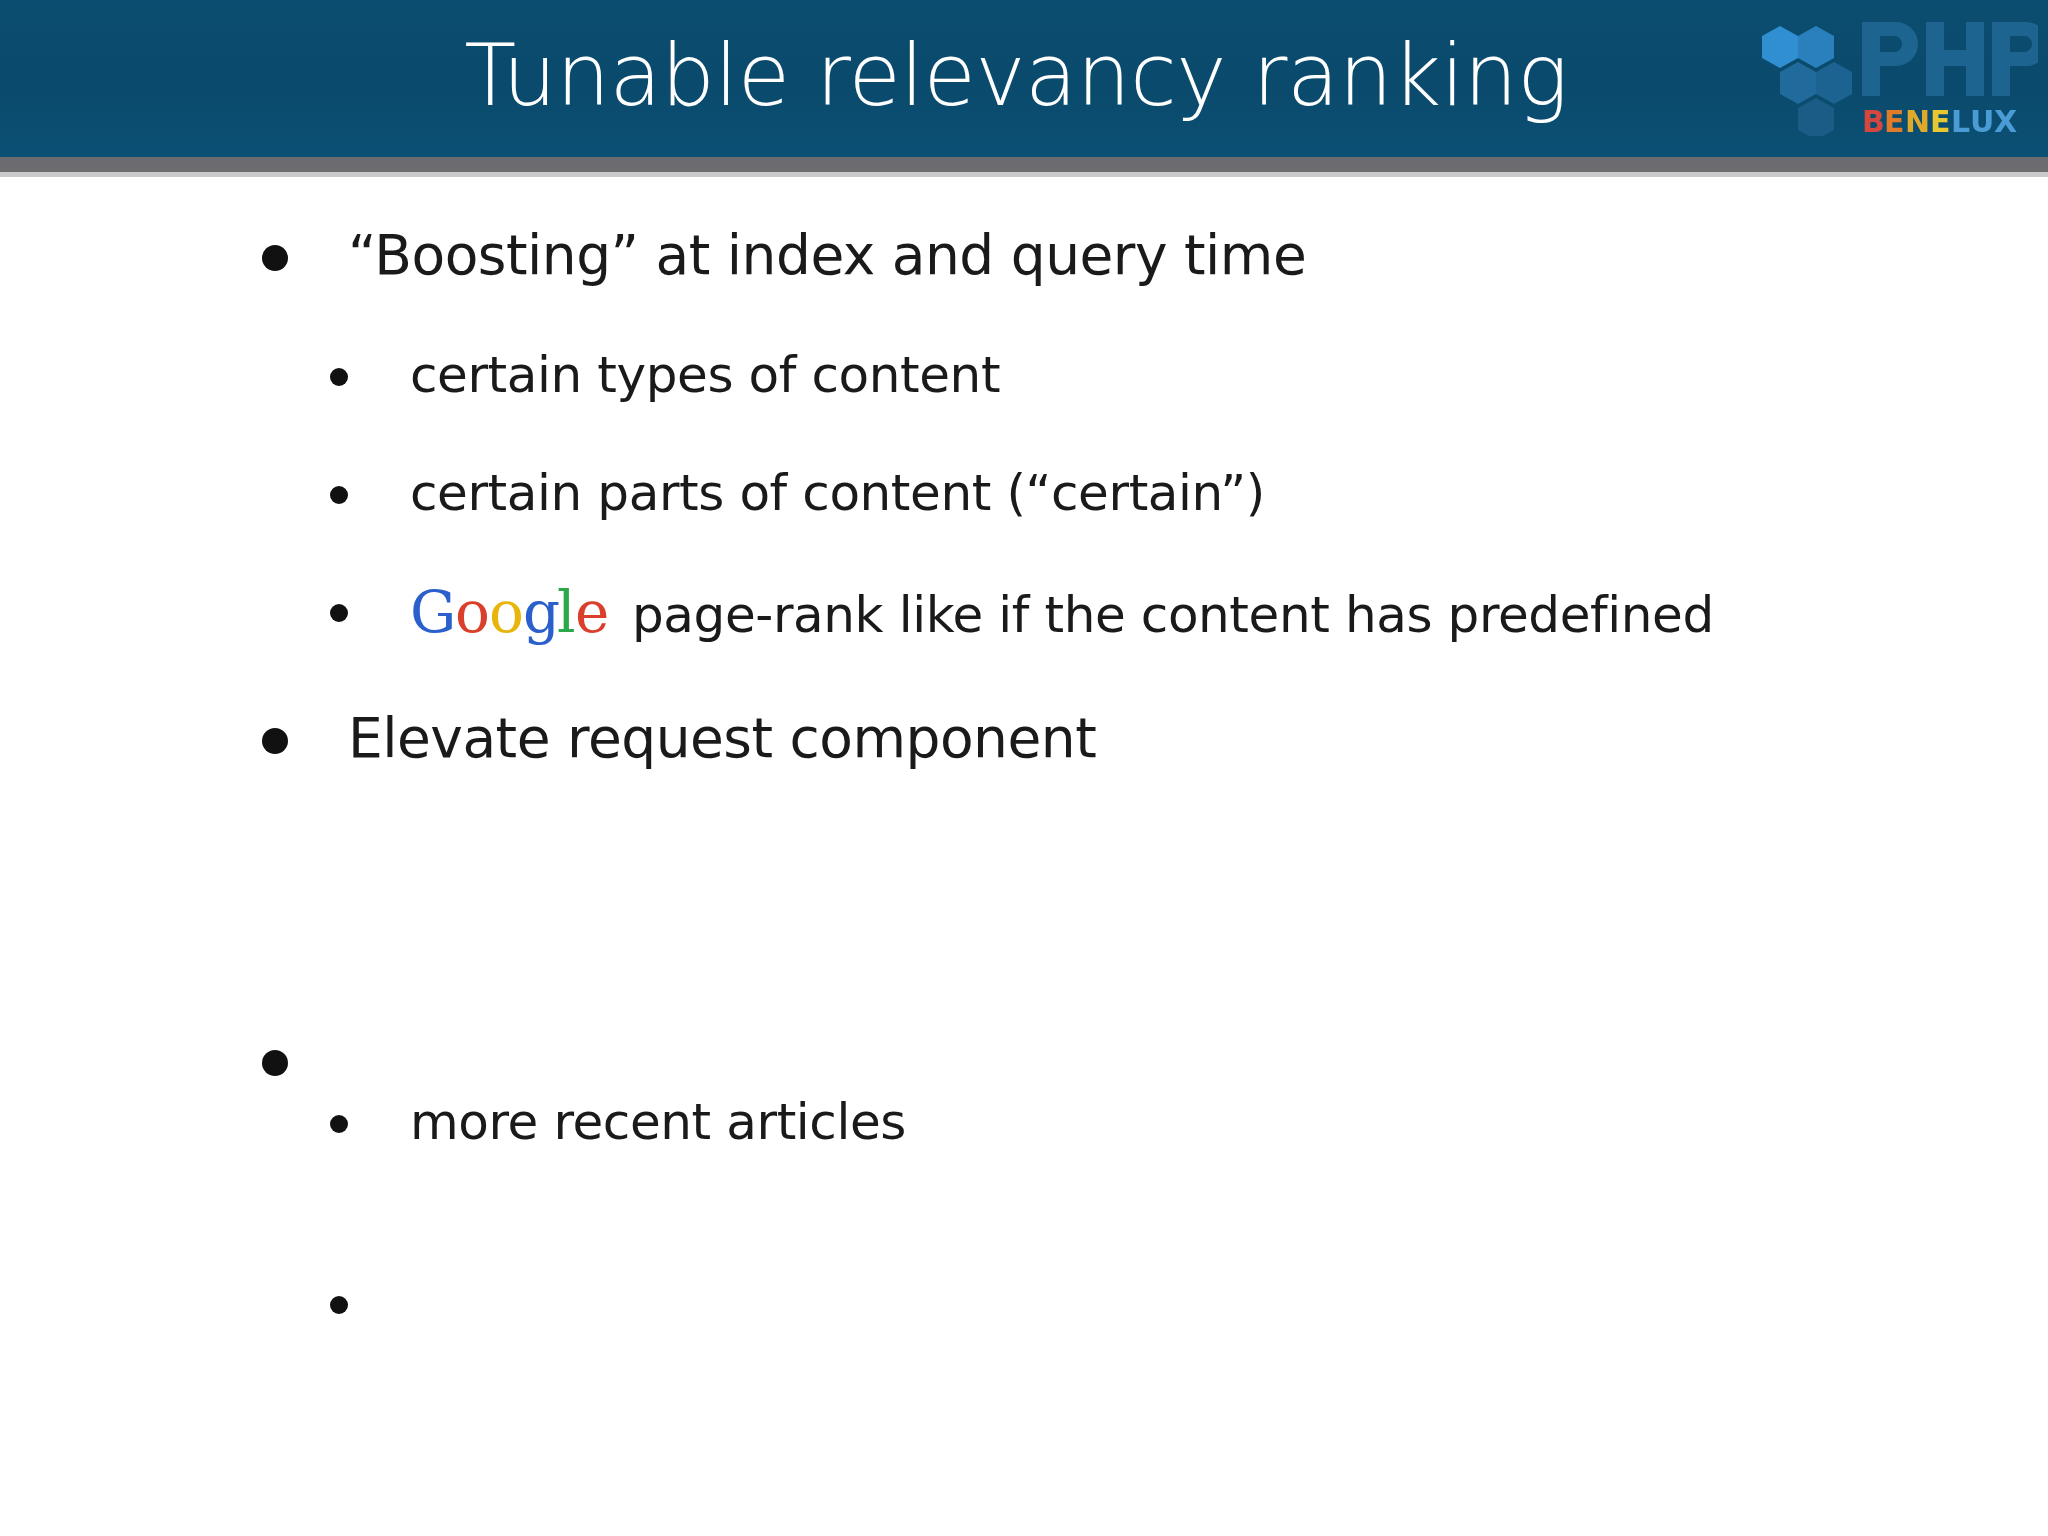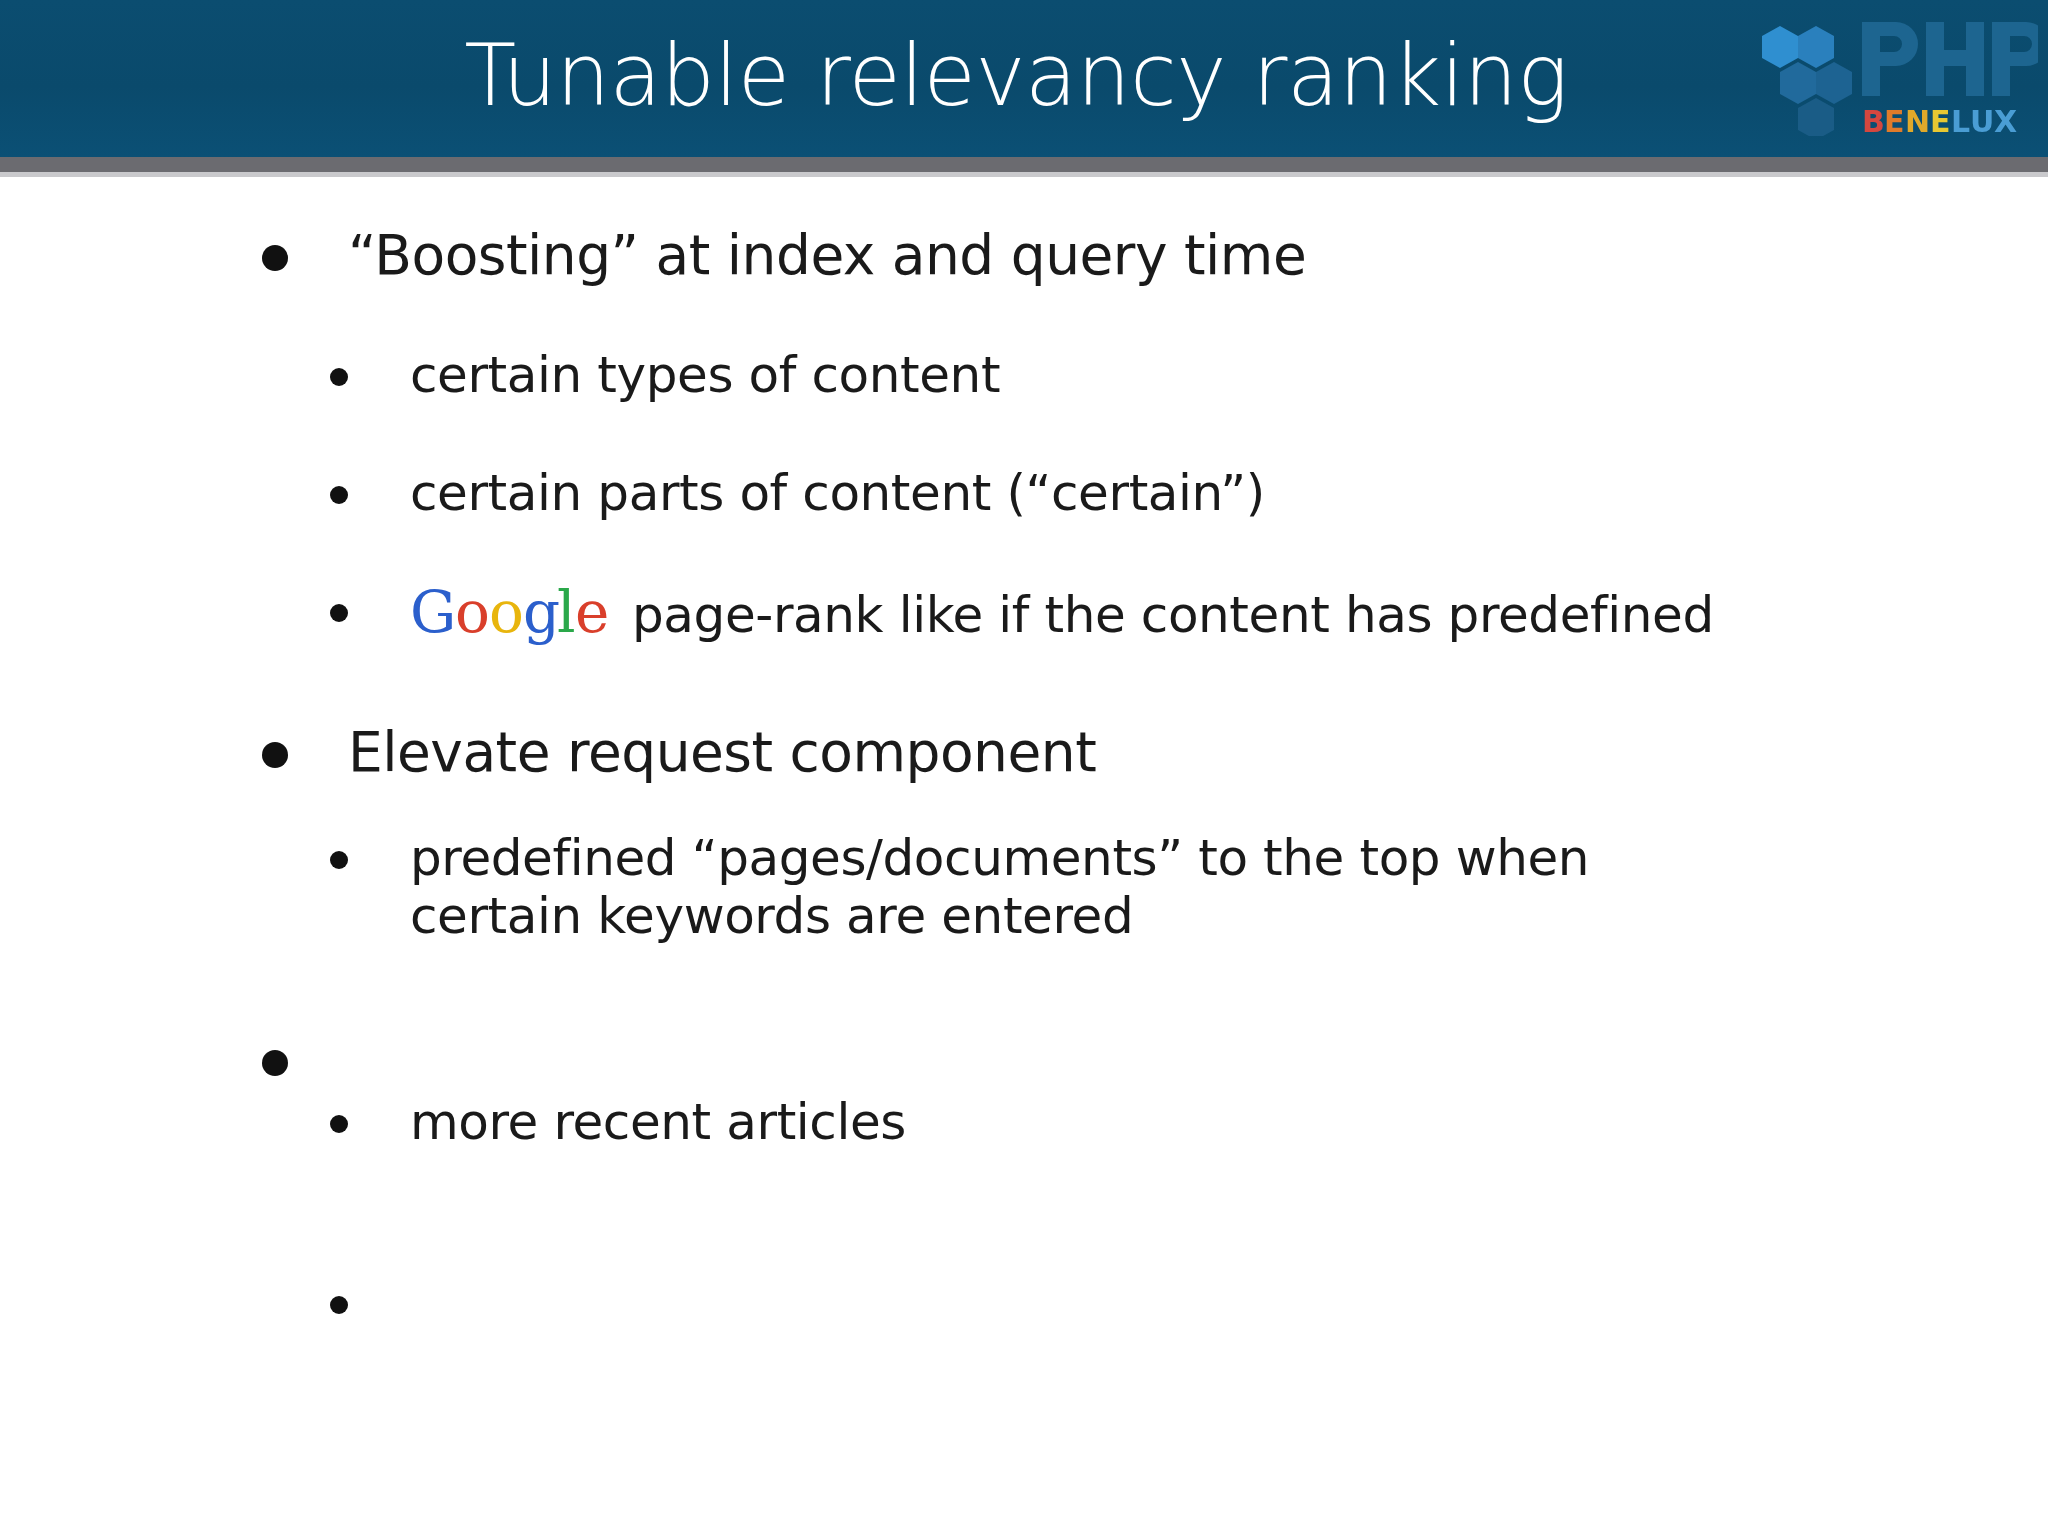--- a/index.html
+++ b/index.html
@@ -218,29 +218,25 @@
           <text x="79" y="50" font-family="DejaVu Serif, serif" font-size="58" fill="#e8b50d">o</text>
           <text x="113" y="50" font-family="DejaVu Serif, serif" font-size="58" fill="#2b5fcc">g</text>
           <text x="147" y="50" font-family="DejaVu Serif, serif" font-size="58" fill="#2aa84a">l</text>
           <text x="165" y="50" font-family="DejaVu Serif, serif" font-size="58" fill="#d93f2b">e</text>
         </svg>
       </span>
       <span>page-rank like if the content has predefined</span>
     </span>
   </div>
 
-  <div class="bullet-row lvl1" style="top:527px">
+  <div class="bullet-row lvl1" style="top:513px">
     <span class="dot"></span>
     <span class="txt">Elevate request component</span>
   </div>
 
-  <div class="bullet-row lvl2" style="top:636px">
-    <span class="dot"></span>
-    <span class="txt wrap">predefined “pages/documents” to the top when certain keywords are entered</span>
-  </div>
 
   <div class="bullet-row lvl1" style="top:835px">
     <span class="dot"></span>
   </div>
 
   <div class="bullet-row lvl2" style="top:900px">
     <span class="dot"></span>
     <span class="txt nowrap">more recent articles</span>
   </div>
 

